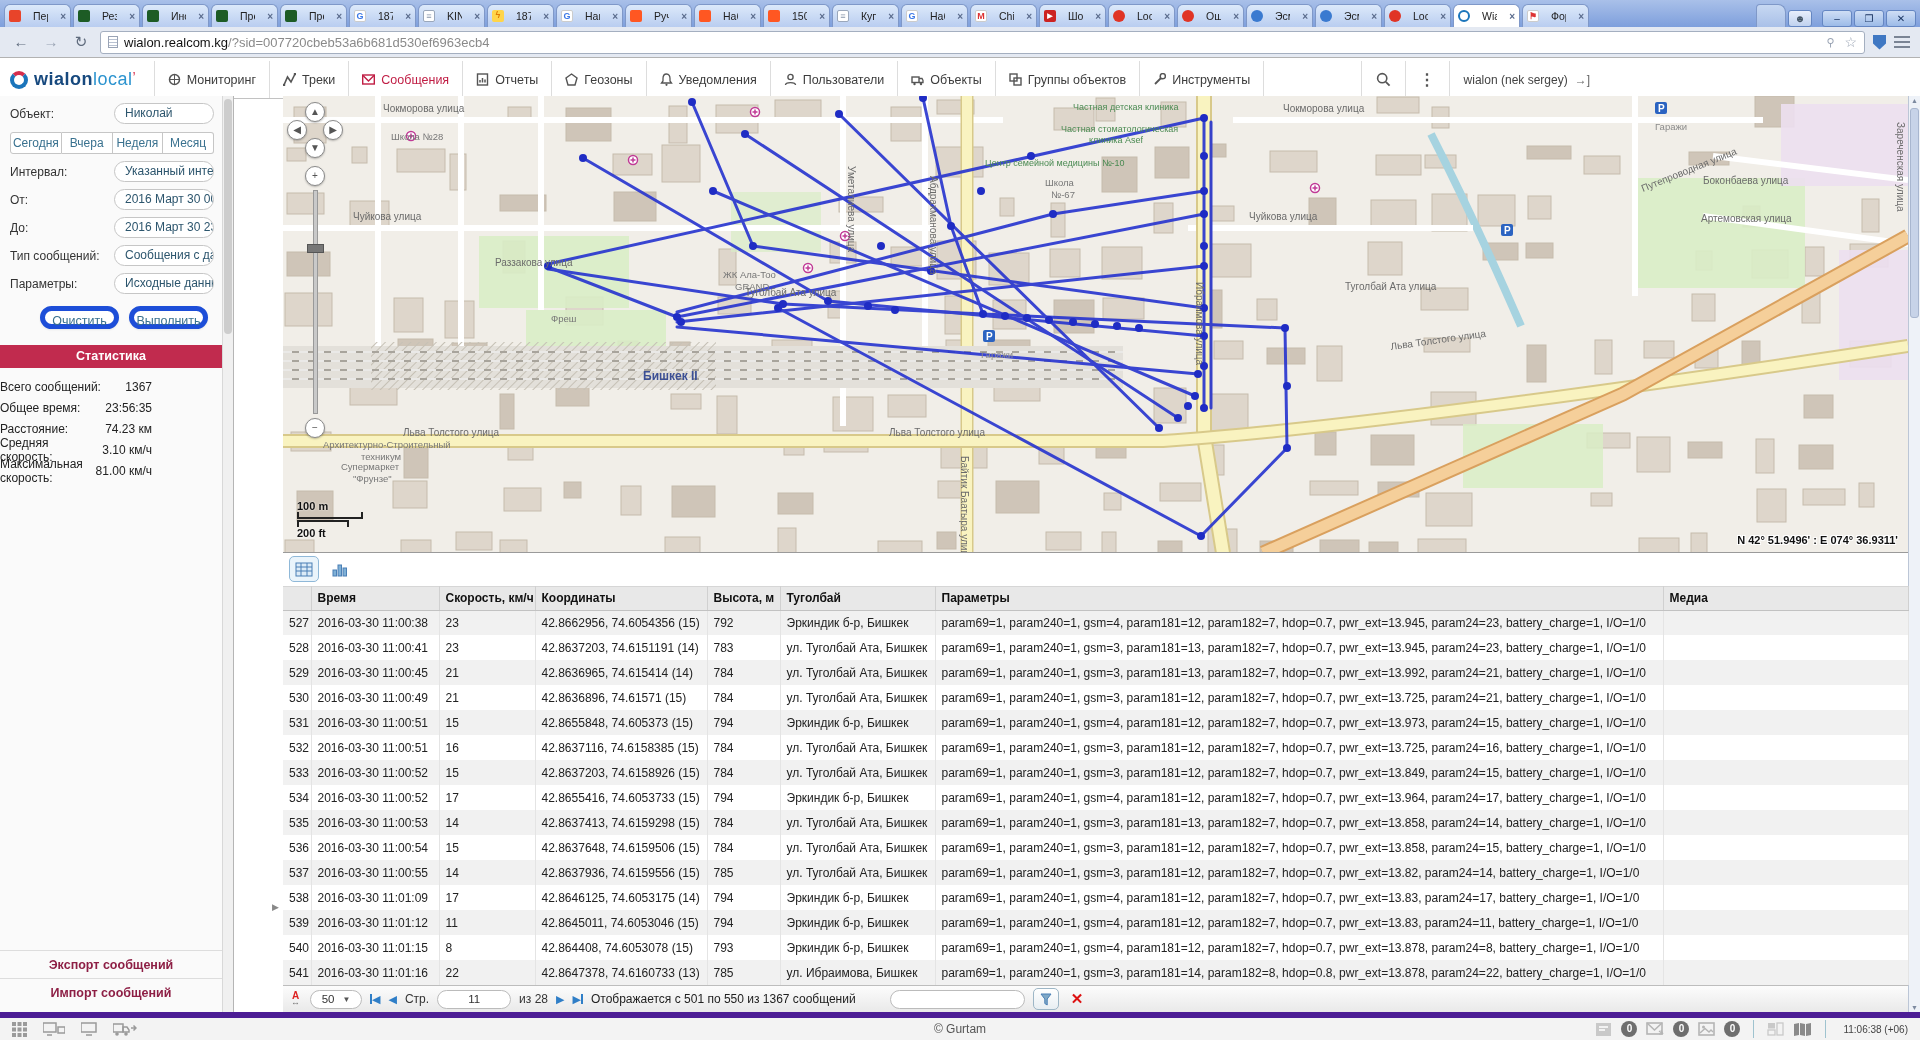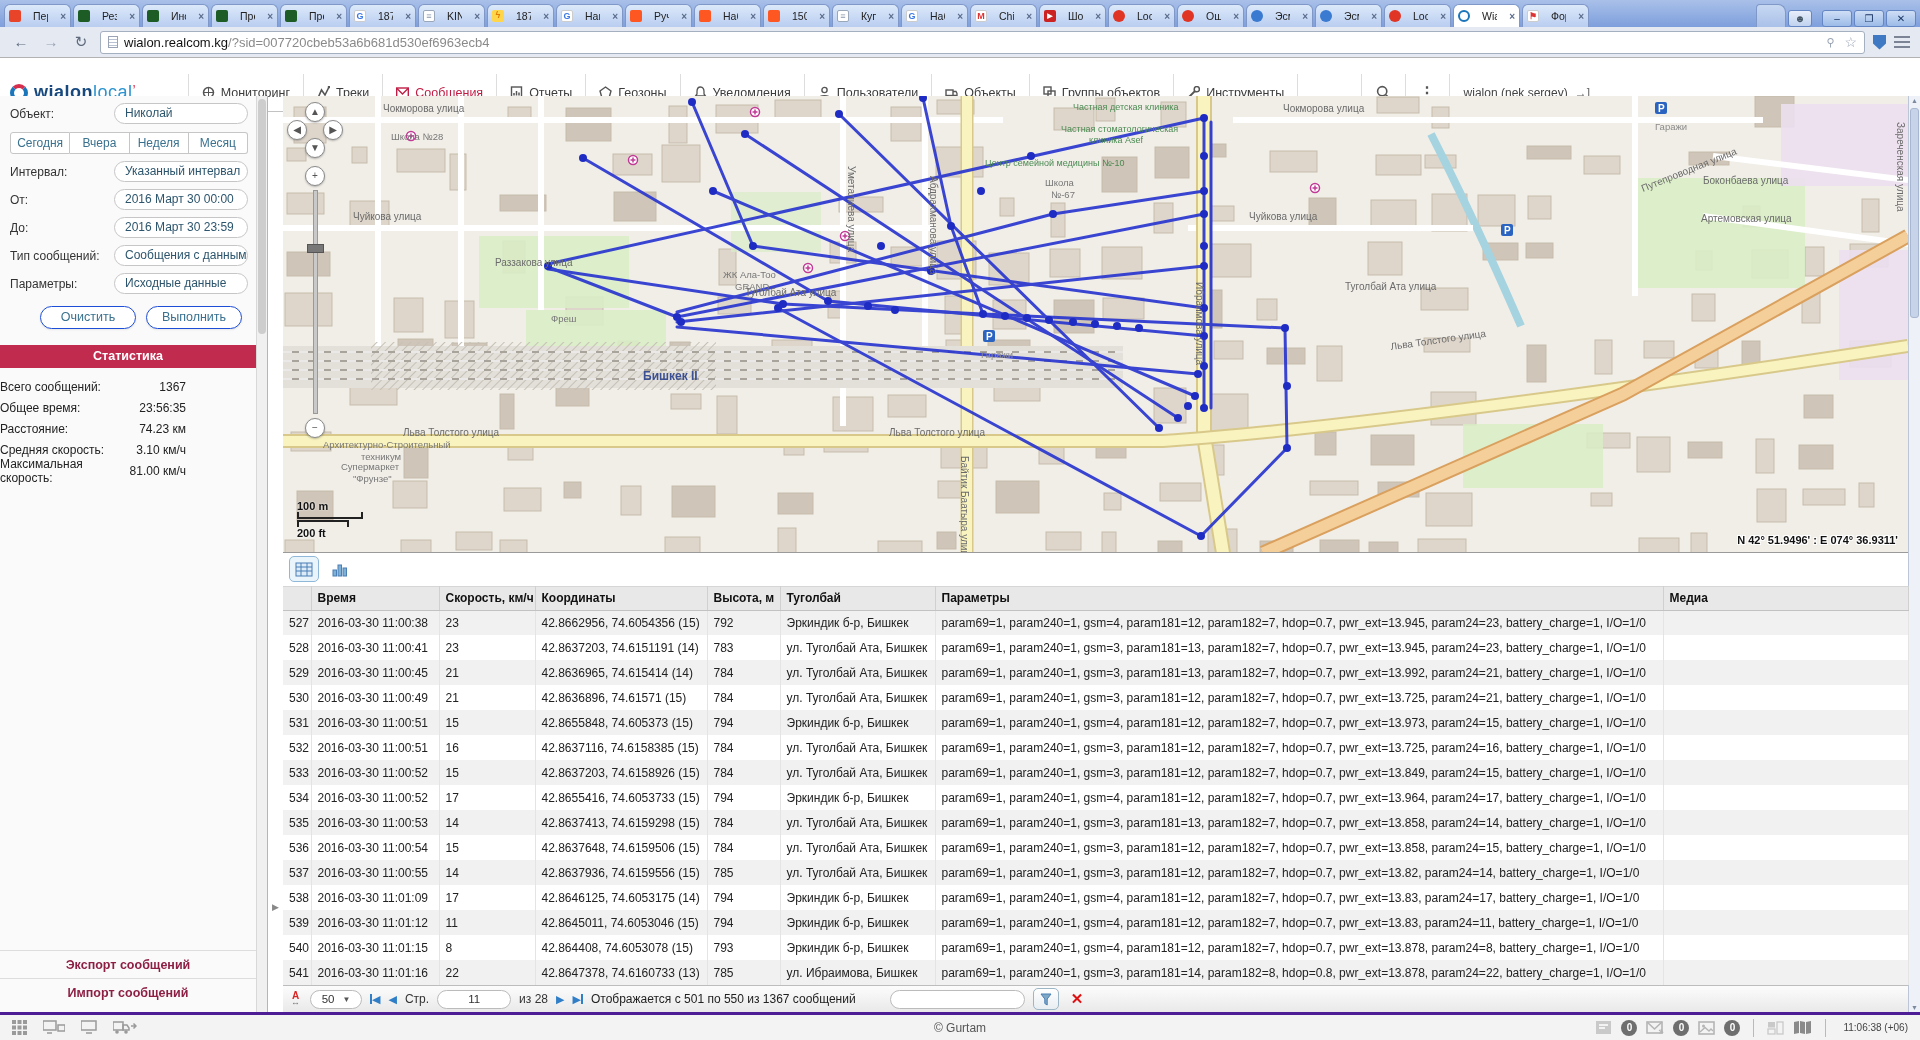--- a/index.html
+++ b/index.html
@@ -37,49 +37,49 @@
     repeating-linear-gradient(#fff,#fff 2px,#b9c2d2 2px,#b9c2d2 3px); }
   .url-text { font-size:13px; color:#222; white-space:nowrap; }
   .url-text .grey { color:#8a8a8a; }
   .omni-right { margin-left:auto; display:flex; gap:10px; align-items:center; }
   .star { color:#9aa4b4; font-size:14px; }
   .shield { width:13px; height:15px; background:#3f78c3; clip-path:polygon(0 0,100% 0,100% 60%,50% 100%,0 60%); }
   .menu-bars { width:16px; height:12px; display:flex; flex-direction:column; justify-content:space-between; }
   .menu-bars i { height:2px; background:#7a8494; }
 
   
-  #navbar { position:absolute; left:0; top:74px; width:1604px; height:38px; background:#fff; border-bottom:1px solid #c2c2c2; display:flex; align-items:stretch;gap:34px; }
+  #navbar { position:absolute; left:0; top:61px; width:1604px; height:38px; background:#fff; border-bottom:1px solid #c2c2c2; display:flex; align-items:stretch; }
   #logo { display:flex; align-items:center; padding:0 18px 0 10px; gap:6px; }
   .logo-ring { width:18px; height:18px; border-radius:50%; border:4px solid #1b75bb; border-top-color:#d62e4d; }
   .logo-wialon { font-size:18px; font-weight:bold; color:#17497e; letter-spacing:.5px; }
   .logo-local { font-size:18px; color:#2b93cf; letter-spacing:.5px; }
   .logo-mark { color:#d62e4d; font-size:14px; vertical-align:top; }
   .nav-item { display:flex; align-items:center; gap:6px; padding:0 13px; border-left:1px solid #ddd; font-size:12.5px; color:#3c3c3c; }
   .nav-item:last-of-type { border-right:1px solid #ddd; }
   .nav-item.active { color:#c01d44; }
   .nav-item svg { display:block; }
   #nav-right { margin-left:auto; display:flex; align-items:center; }
   .nav-search, .nav-dots { width:44px; height:100%; display:flex; align-items:center; justify-content:center; border-left:1px solid #ddd; color:#555; }
   .nav-user { border-left:1px solid #ddd; height:100%; display:flex; align-items:center; gap:7px; padding:0 14px; font-size:12px; color:#444; }
   .logout-ic { color:#666; font-size:12px; }
 
   
-  #leftpanel { position:absolute; left:0; top:96px; width:268px; height:916px; background:#fafafa; border-right:1px solid #b5b5b5; }
+  #leftpanel { position:absolute; left:0; top:96px; width:234px; height:916px; background:#fafafa; border-right:1px solid #b5b5b5; }
   #panel-inner { position:absolute; left:0; top:0; right:11px; bottom:0; }
   .frow { display:flex; align-items:center; margin:7px 8px 0 10px; }
   .frow label { width:104px; font-size:12px; color:#333; flex:none; }
   .pill { flex:1; height:21px; border:1px solid #c6c6c6; border-radius:11px; background:#fff; font-size:12px; color:#2c556d;
     padding:0 10px; line-height:19px; white-space:nowrap; overflow:hidden; }
   #quick-tabs { display:flex; margin:8px 8px 2px 10px; }
   .qtab { flex:1; height:22px; background:#fff; border:1px solid #c6c6c6; border-left:none; font-size:12px; color:#39718f;
     text-align:center; line-height:20px; }
   .qtab:first-child { border-left:1px solid #c6c6c6; border-radius:3px 0 0 3px; }
   .qtab:last-child { border-radius:0 3px 3px 0; }
   #panel-buttons { display:flex; gap:10px; margin:12px 14px 0 40px; }
-  .pbtn { flex:1; height:23px; background:#fff; border:1px solid #1d4ed8; border-radius:12px; font-size:12.5px; color:#39718f;
+  .pbtn { flex:1; height:23px; background:#fff; border:5px solid #1d4ed8; border-radius:12px; font-size:12.5px; color:#39718f;
     text-align:center; line-height:21px; box-shadow:0 1px 2px rgba(0,0,0,.08); }
   #stats-bar { margin-top:16px; height:23px; background:#c12b4e; color:#fff; font-size:12.5px; font-weight:bold; text-align:center; line-height:23px; }
   #stats { margin-top:8px; }
   .srow { display:flex; margin:0 70px 0 0; height:21px; align-items:center; }
   .srow .sl { flex:1; font-size:12px; color:#222; }
   .srow .sv { font-size:12px; color:#222; }
   #panel-links { position:absolute; left:0; right:0; bottom:6px; }
   .plink { display:block; border-top:1px solid #ddd; padding:7px 0 6px 0; text-align:center; font-size:12.5px; color:#8d1f45; font-weight:bold; }
   #panel-scroll { position:absolute; right:0; top:0; width:11px; height:100%; background:#f0f0f0; border-left:1px solid #d8d8d8; }
   #panel-thumb { position:absolute; left:1px; right:1px; top:3px; height:235px; background:#cdcdcd; border-radius:4px; }
@@ -129,21 +129,21 @@
   #pg-input { width:74px; }
   .pg-nav { color:#2f7ec7; font-size:11px; display:flex; align-items:center; }
   .pg-nav .bar { width:2px; height:10px; background:#2f7ec7; }
   .pg-lbl { font-size:12px; color:#333; }
   #pg-status { font-size:12px; color:#222; margin-left:0; }
   #pg-search { width:135px; margin-left:26px; }
   #pg-filter { width:26px; height:22px; border:1px solid #9db6c6; border-radius:5px; background:linear-gradient(#fff,#e8eef2); display:flex; align-items:center; justify-content:center; }
   #pg-x { color:#d11; font-weight:bold; font-size:15px; margin-left:4px; }
 
   
-  #footer { position:absolute; left:0; top:1012px; width:1920px; height:28px; background:#f3f3f3; border-top:3px solid #4c1d95;
+  #footer { position:absolute; left:0; top:1012px; width:1920px; height:28px; background:#f3f3f3; border-top:6px solid #4c1d95;
     display:flex; align-items:center; padding:0 12px; }
   #footer-left { display:flex; gap:16px; align-items:center; color:#999; }
   #footer-center { position:absolute; left:50%; transform:translateX(-50%); font-size:12px; color:#555; }
   #footer-right { margin-left:auto; display:flex; align-items:center; gap:9px; }
   .badge { width:16px; height:16px; border-radius:50%; background:#6e6e6e; color:#fff; font-size:10px; font-weight:bold; text-align:center; line-height:16px; }
   .f-div { width:1px; height:18px; background:#9fc3cf; margin:0 4px; }
   #footer-time { font-size:10px; color:#444; margin-left:4px; }
   .f-ic { color:#a0a0a0; }
 </style>
 </head>

